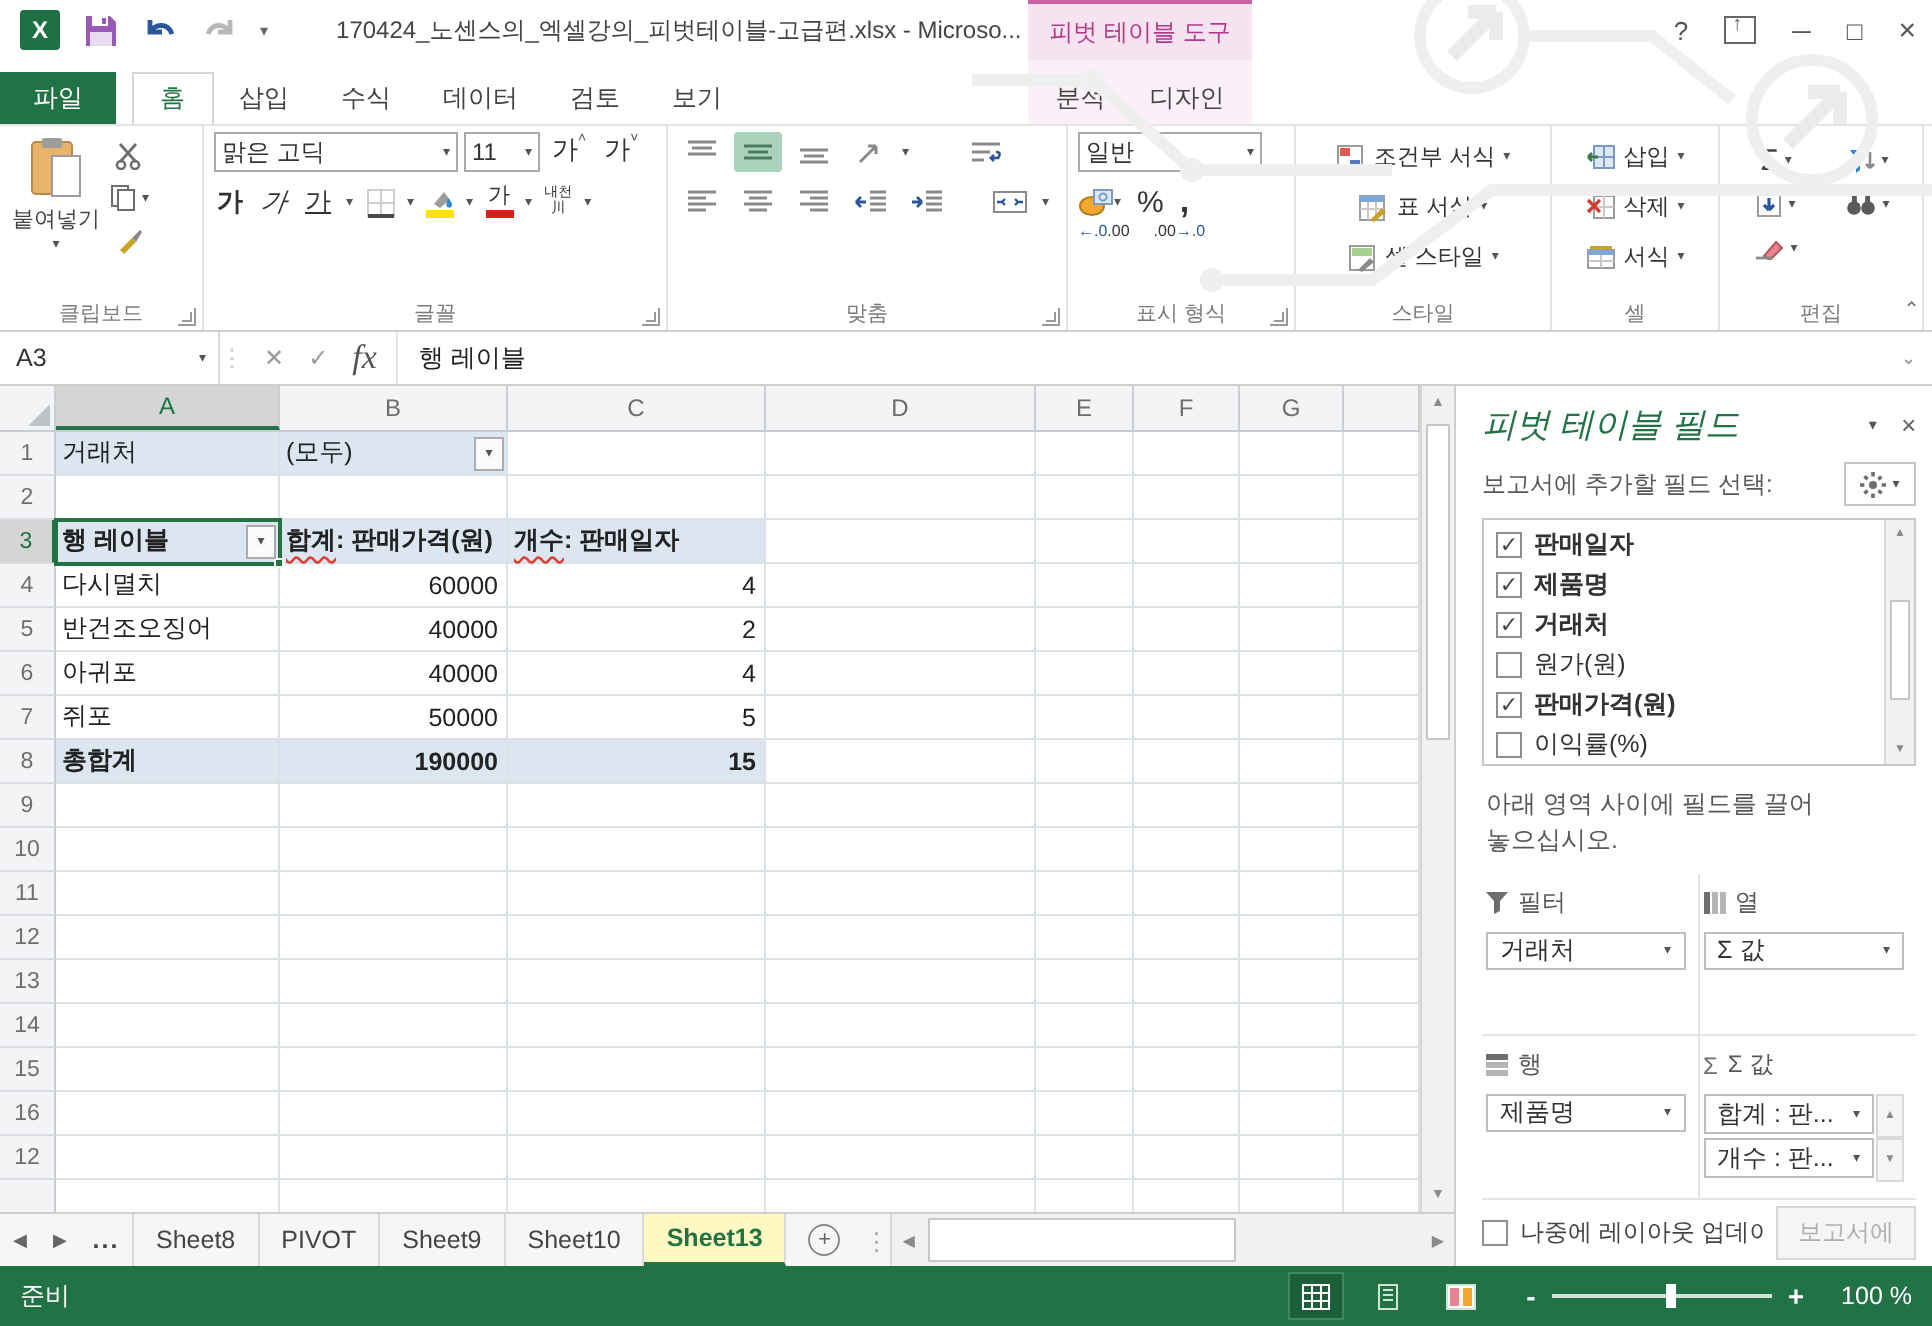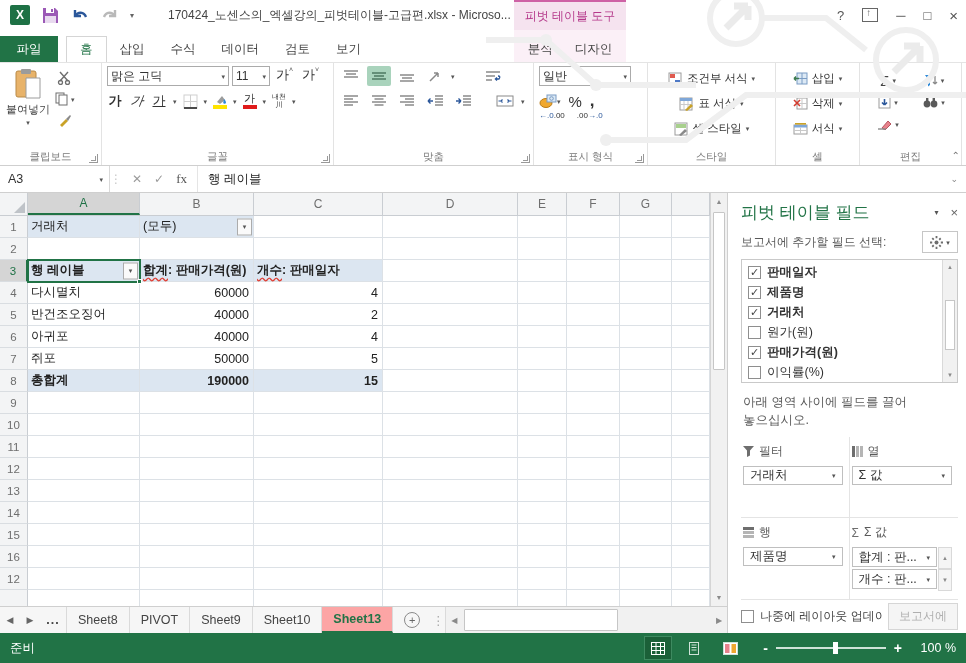--- a/index.html
+++ b/index.html
@@ -91,21 +91,21 @@
   .edit-cell { display:flex; align-items:center; gap:3px; }
   .sigma { font-size:15px; color:#444; }
   .collapse-chevron { position:absolute; right:6px; bottom:4px; color:#777; font-size:10px; }
 
   
   .fbar { height:27px; background:#fff; border-bottom:1px solid #CFCFCF; display:flex; align-items:stretch; }
   .name-box { width:110px; border-right:1px solid #D9D9D9; display:flex; align-items:center; padding-left:8px; font-size:12.5px; color:#333; position:relative; }
   .name-box .caret { position:absolute; right:6px; }
   .fbar-sep { width:12px; display:flex; align-items:center; justify-content:center; color:#C9C9C9; }
   .fbar-btns { display:flex; align-items:center; gap:12px; padding:0 10px; color:#9B9B9B; }
-  .fx { font-family:"Liberation Serif","DejaVu Serif",serif; font-size:13px; color:#555; }
+  .fx { font-family:"Liberation Serif","DejaVu Serif",serif; font-style:italic; font-size:17px; color:#555; }
   .fbar-content { flex:1; display:flex; align-items:center; padding-left:10px; font-size:12.5px; color:#222; border-left:1px solid #E5E5E5; position:relative; }
   .fbar-expand { position:absolute; right:8px; color:#888; font-size:9px; }
 
   
   .main { flex:1; display:flex; min-height:0; }
   .sheet-area { width:727px; display:flex; flex-direction:column; min-width:0; }
   .upper { flex:1; display:flex; min-height:0; }
   .gridcol { width:710px; display:flex; flex-direction:column; background:#fff; }
 
   .colheaders { height:23px; display:flex; background:#F3F4F5; border-bottom:1px solid #C9CDD2; }
@@ -131,32 +131,32 @@
   .scroll-arrow { height:17px; display:flex; align-items:center; justify-content:center; font-size:7px; color:#8A8A8A; }
   .vthumb { position:absolute; left:2px; right:2px; top:19px; height:158px; background:#fff; border:1px solid #C6C6C6; border-radius:1px; }
   .vscroll .bottom { position:absolute; bottom:0; left:0; right:0; }
 
   
   .tabbar { height:27px; background:#F6F6F6; border-top:1px solid #CFCFCF; display:flex; align-items:stretch; font-size:12.5px; }
   .tab-nav { width:20px; display:flex; align-items:center; justify-content:center; color:#666; font-size:9px; }
   .tab-overflow { width:26px; display:flex; align-items:center; justify-content:center; color:#444; font-weight:bold; letter-spacing:1px; }
   .stab { padding:0 11px; display:flex; align-items:center; border-right:1px solid #DADADA; color:#444; cursor:default; }
   .stab:first-of-type { border-left:1px solid #DADADA; }
-  .stab.active { background:#fca5a5; color:#217346; border-bottom:2px solid #217346; font-weight:bold; }
+  .stab.active { background:#fef9c3; color:#217346; border-bottom:2px solid #217346; font-weight:bold; }
   .add-sheet { width:38px; display:flex; align-items:center; justify-content:center; }
   .add-circle { width:16px; height:16px; border:1px solid #8A8A8A; border-radius:50%; display:flex; align-items:center; justify-content:center; font-size:11px; color:#666; line-height:1; }
   .tab-splitter { width:14px; display:flex; align-items:center; justify-content:center; color:#AAA; }
   .hscroll { flex:1; display:flex; align-items:center; background:#F1F1F1; border-left:1px solid #DADADA; }
   .hs-arrow { width:16px; display:flex; align-items:center; justify-content:center; font-size:8px; color:#8A8A8A; }
   .hs-track { flex:1; height:100%; position:relative; }
   .hs-thumb { position:absolute; left:2px; top:2px; bottom:2px; width:62%; background:#fff; border:1px solid #C6C6C6; border-radius:1px; }
 
   
   .pane { width:239px; background:#fff; border-left:1px solid #CFCFCF; display:flex; flex-direction:column; padding:8px 8px 4px 13px; position:relative; }
-  .pane-title-row { display:flex; align-items:center; margin-bottom:7px; }
+  .pane-title-row { display:flex; align-items:center; margin-bottom:7px;font-style:italic; }
   .pane-title { font-size:17px; color:#217346; flex:1; white-space:nowrap; }
   .pane-title-btns { display:flex; gap:12px; color:#666; align-items:center; }
   .pane-sub-row { display:flex; align-items:center; justify-content:space-between; margin-bottom:6px; }
   .pane-sub { font-size:12px; color:#595959; }
   .gear-btn { width:36px; height:22px; border:1px solid #C6C6C6; display:flex; align-items:center; justify-content:center; gap:3px; background:#fff; }
 
   .field-list { border:1px solid #C9C9C9; height:124px; display:flex; position:relative; overflow:hidden; }
   .field-items { flex:1; overflow:hidden; padding-top:2px; }
   .field-item { height:20px; display:flex; align-items:center; gap:6px; padding-left:6px; font-size:12.5px; color:#333; }
   .field-item.checked { font-weight:bold; }

